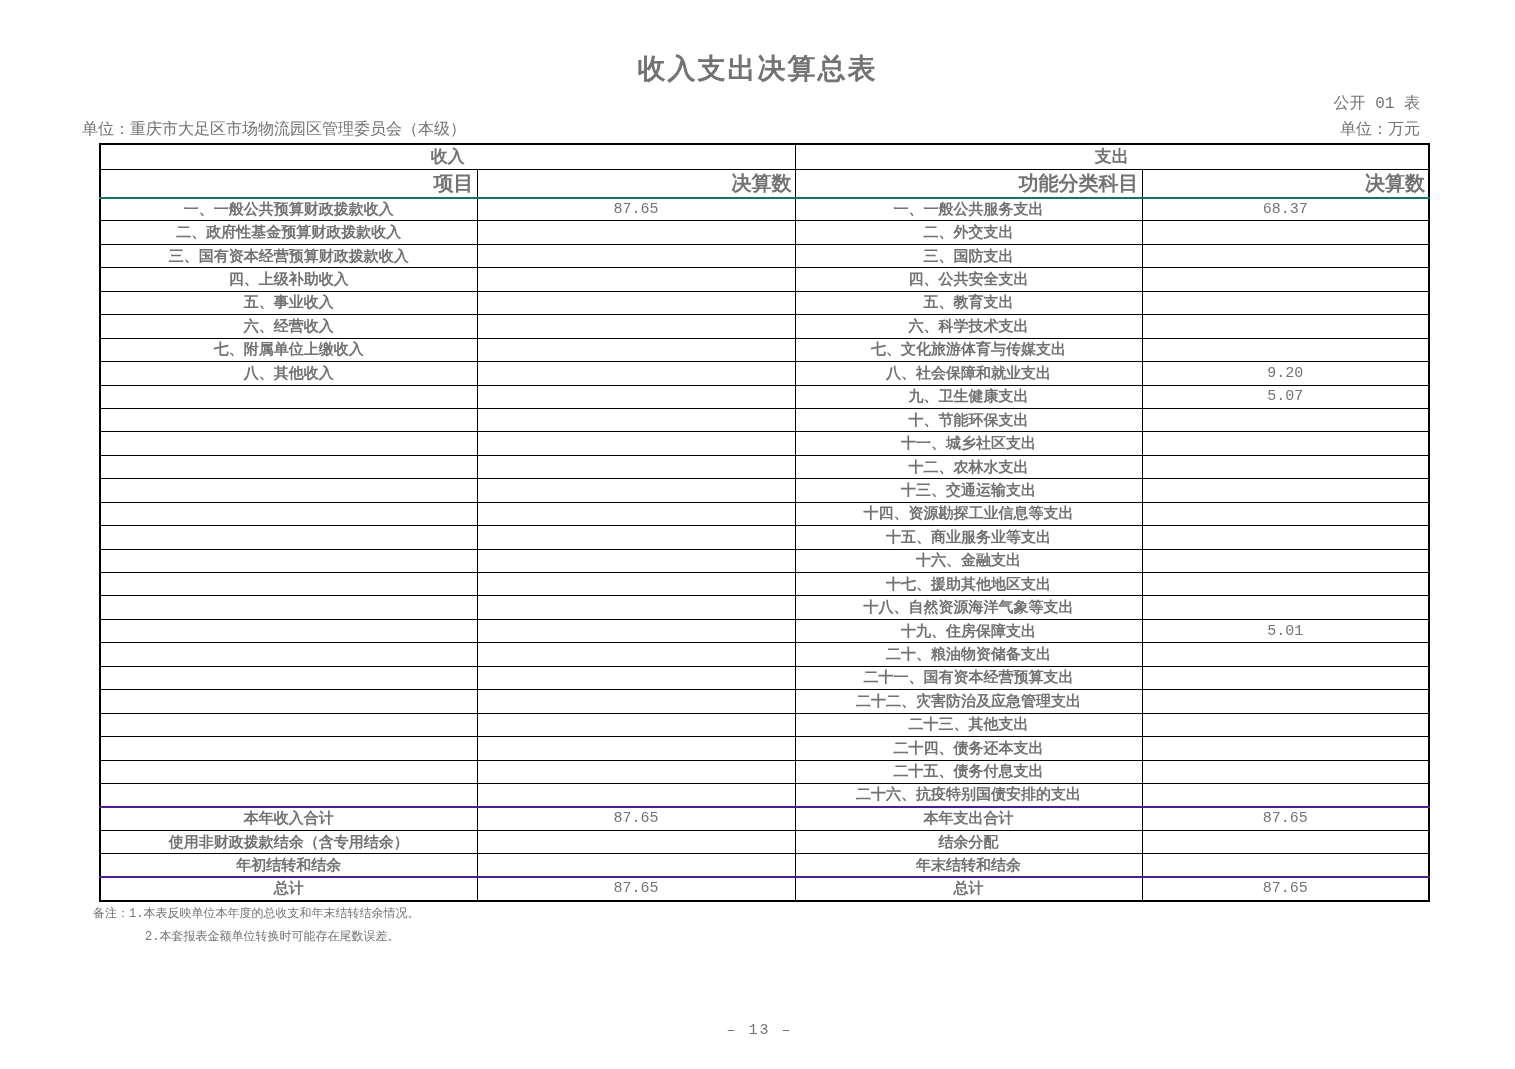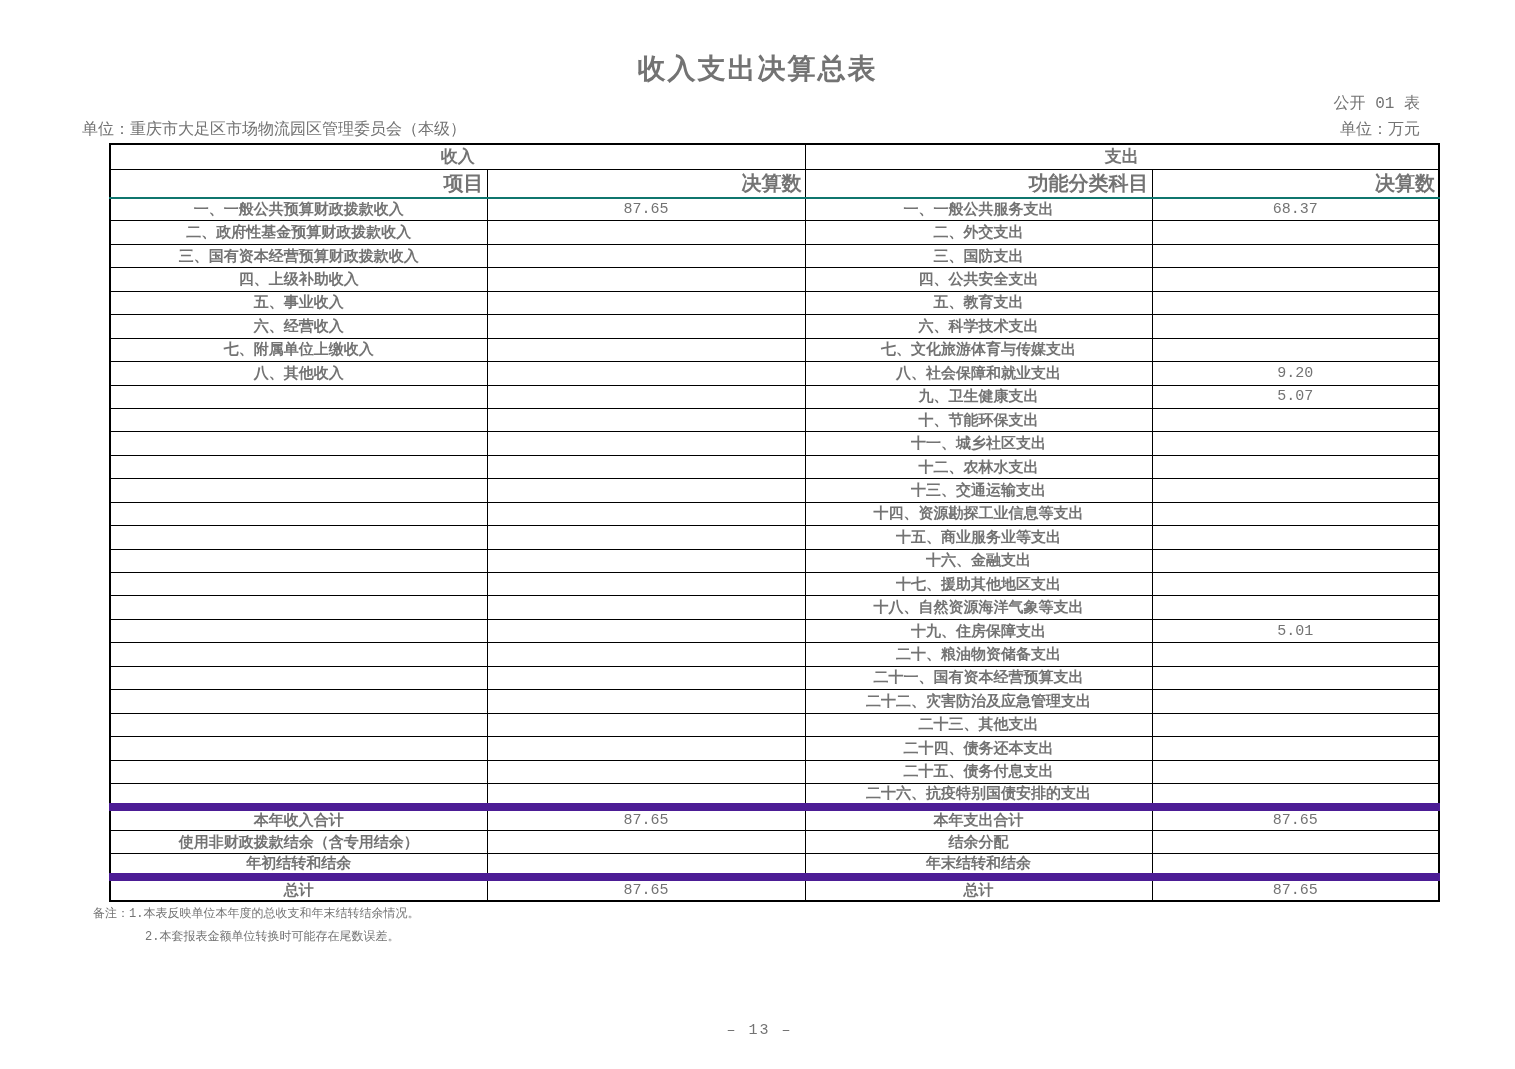--- a/index.html
+++ b/index.html
@@ -18,39 +18,39 @@
   .form-code{
     position:absolute;top:93px;right:95px;
     font-size:16px;
   }
   .unit-line{
     position:absolute;top:119px;left:82px;right:95px;
     display:flex;justify-content:space-between;
     font-size:16px;
   }
   table.main{
-    position:absolute;top:143px;left:109px;
+    position:absolute;top:143px;left:99px;
     width:1329px;
     border-collapse:collapse;table-layout:fixed;
     border:2px solid #000;
   }
   table.main th, table.main td{
     border:1px solid #000;
     padding:0 3px;
     font-size:15px;
     white-space:nowrap;overflow:hidden;
   }
   tr.grp-header{height:25px;}
   tr.sub-header{height:25px;}
   tr.grp-header th{font-size:17px;font-weight:bold;text-align:center;}
   tr.sub-header th{font-size:20px;font-weight:bold;text-align:right;border-bottom:2px solid #0f766e;}
   tr.body-row{height:23.45px;}
   td.label{text-align:center;font-weight:bold;font-size:15px;}
   td.value{text-align:center;font-weight:normal;padding-right:6px;font-size:15px;}
-  tr.thick-top td{border-top:8px solid #4c1d95;}
+  tr.thick-top td{border-top:2px solid #4c1d95;}
   td.center{text-align:center;}
   .notes{
     position:absolute;top:903px;left:93px;
     font-size:12px;line-height:23px;
   }
   .notes .note2{padding-left:52px;}
   .page-number{
     position:absolute;top:1022px;left:2px;width:100%;
     text-align:center;font-size:15px;letter-spacing:2px;
   }

